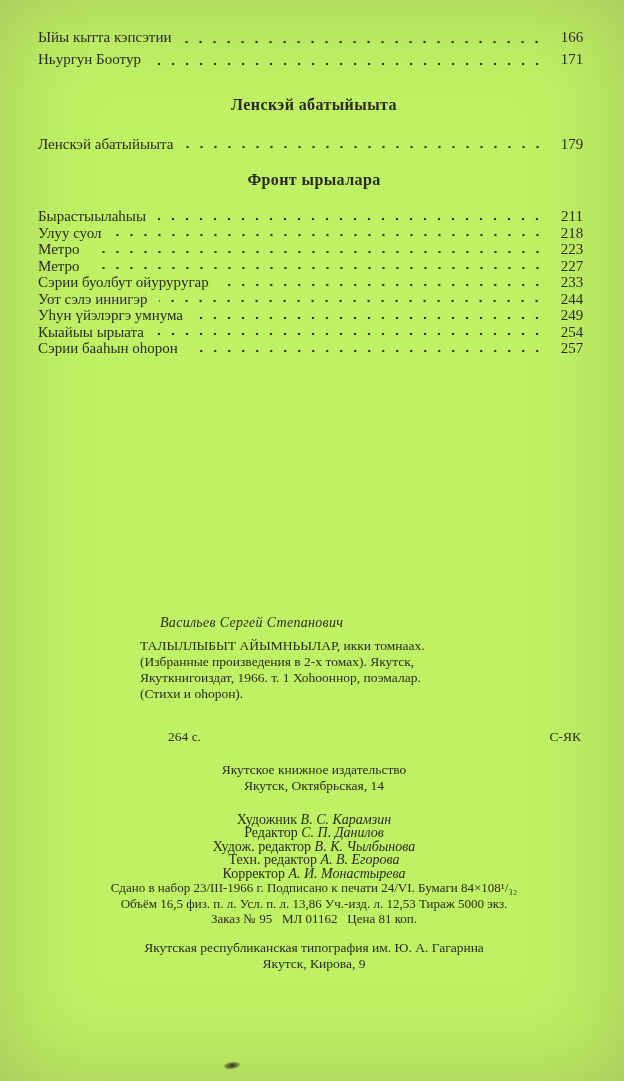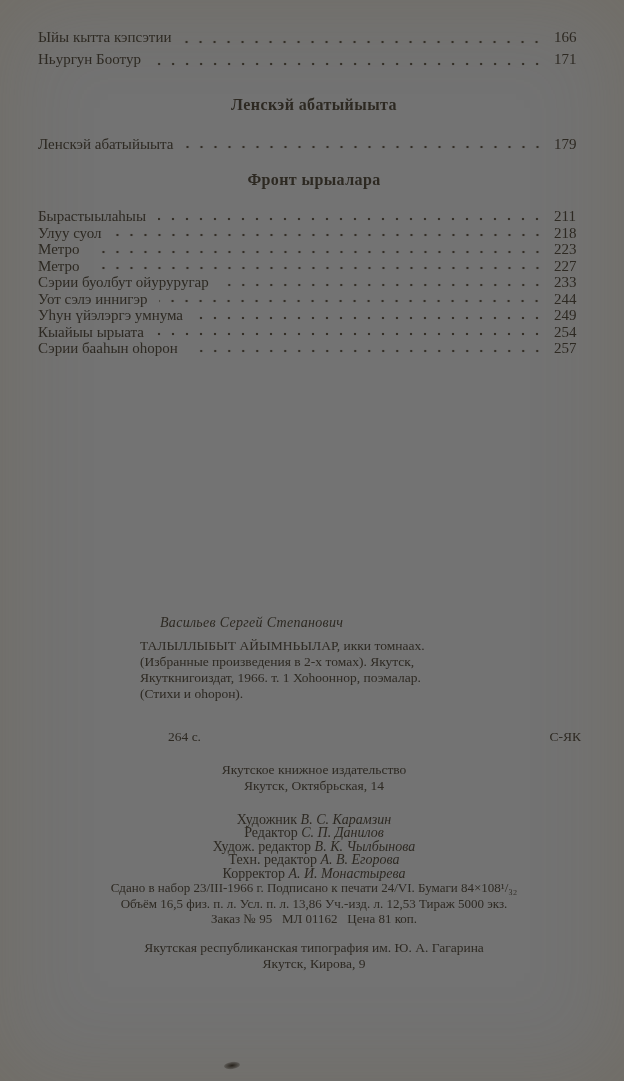--- a/index.html
+++ b/index.html
@@ -3,21 +3,21 @@
 <meta charset="utf-8">
 <style>
   * { box-sizing: border-box; margin: 0; padding: 0; }
   html, body { width: 624px; height: 1081px; }
   body { font-family: "Liberation Serif", "DejaVu Serif", serif; }
 
   .page {
     position: relative;
     width: 624px;
     height: 1081px;
-    background: #737373;
+    background: #bef264;
     box-shadow: inset 0 0 90px rgba(110, 95, 70, 0.30);
     color: #2d2922;
     overflow: hidden;
   }
   .inner { padding: 26px 34px 0 38px; }
 
   
   .toc-row {
     display: flex;
     align-items: baseline;
@@ -30,21 +30,21 @@
   .leader {
     flex: 1 1 auto;
     height: 4px;
     align-self: flex-end;
     margin: 0 10px 4px 12px;
     background-image: radial-gradient(circle, #332e26 1.3px, rgba(0,0,0,0) 1.6px);
     background-size: 14px 4px;
     background-repeat: repeat-x;
     background-position: right bottom;
   }
-  .pagenum { width: 36px; text-align: left; white-space: nowrap; }
+  .pagenum { width: 36px; text-align: center; white-space: nowrap; }
 
   .section-heading {
     text-align: center;
     font-weight: bold;
     font-size: 16px;
     letter-spacing: 0.4px;
   }
   .heading-1 { margin-top: 26px; }
   .single-entry { margin-top: 22px; }
   .heading-2 { margin-top: 18px; }

